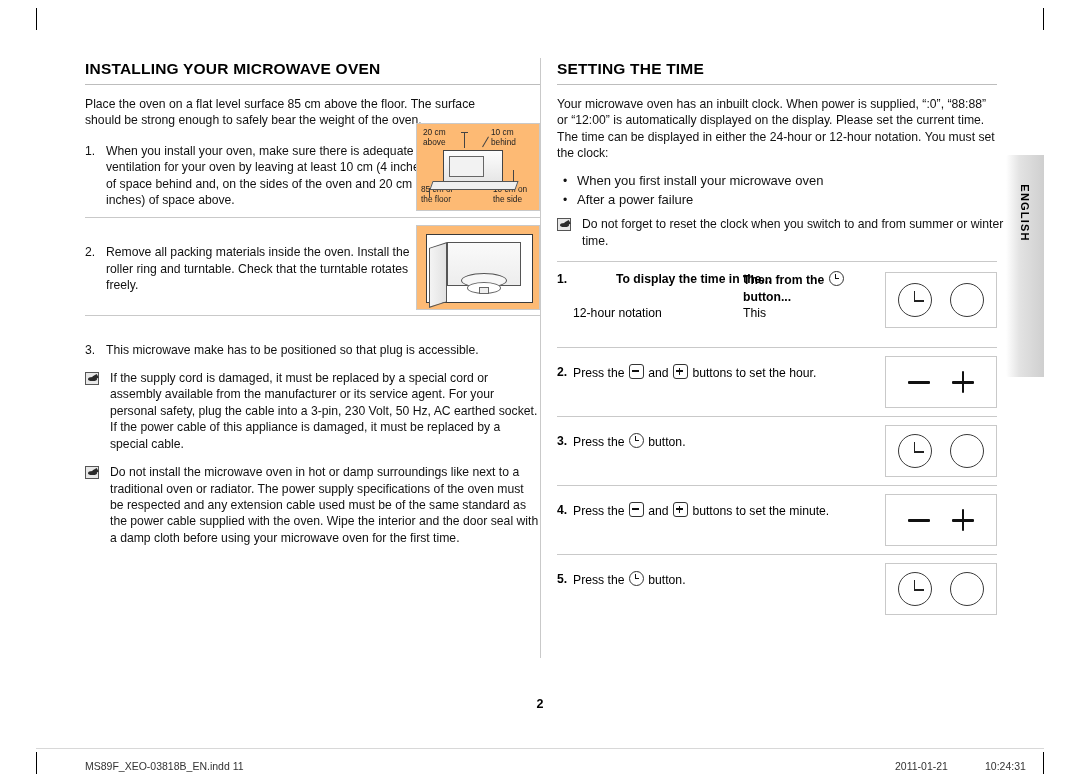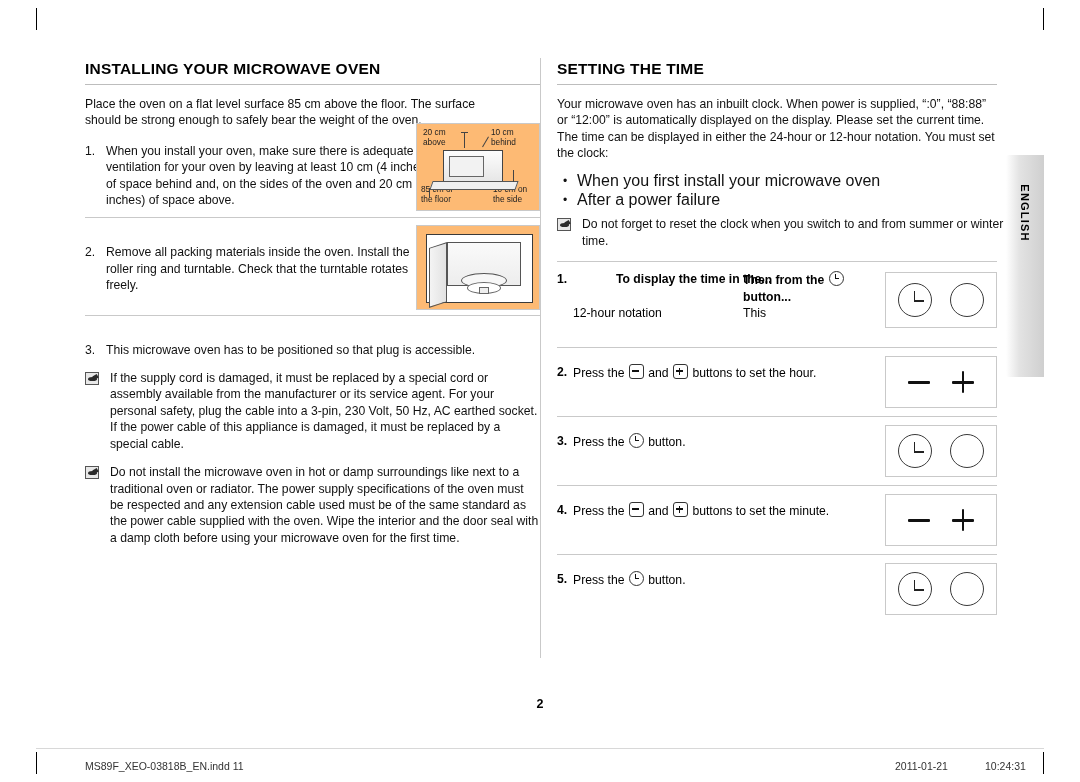--- a/index.html
+++ b/index.html
@@ -127,21 +127,21 @@
     top: 2px;
     width: 5px;
     height: 4px;
     background: #2b2b2b;
     transform: rotate(-30deg);
   }
 
   .bullet-item {
     position: relative;
     padding-left: 20px;
-    font-size: 16px;
+    font-size: 13px;
     line-height: 16.4px;
     margin-bottom: 3px;
     color: #111;
   }
   .bullet-item::before {
     content: "•";
     position: absolute;
     left: 6px;
     top: 0;
     font-size: 12.2px;
@@ -495,21 +495,21 @@
 
     <div class="num-item" style="width:320px">
       <span class="num">2.</span>
       <span>Remove all packing materials inside the oven. Install the roller ring and turntable. Check that the turntable rotates freely.</span>
     </div>
 
     <div style="height:36px"></div>
 
     <div class="num-item" style="width:430px">
       <span class="num">3.</span>
-      <span>This microwave oven has to be positioned so that plug is accessible.</span>
+      <span>This microwave make has to be positioned so that plug is accessible.</span>
     </div>
 
     <div class="note-item" style="width:430px;margin-top:10px">
       <span class="note-icon"></span>
       <span>If the supply cord is damaged, it must be replaced by a special cord or assembly available from the manufacturer or its service agent. For your personal safety, plug the cable into a 3-pin, 230 Volt, 50 Hz, AC earthed socket. If the power cable of this appliance is damaged, it must be replaced by a special cable.</span>
     </div>
 
     <div class="note-item" style="width:430px;margin-top:12px">
       <span class="note-icon"></span>
       <span>Do not install the microwave oven in hot or damp surroundings like next to a traditional oven or radiator. The power supply specifications of the oven must be respected and any extension cable used must be of the same standard as the power cable supplied with the oven. Wipe the interior and the door seal with a damp cloth before using your microwave oven for the first time.</span>

